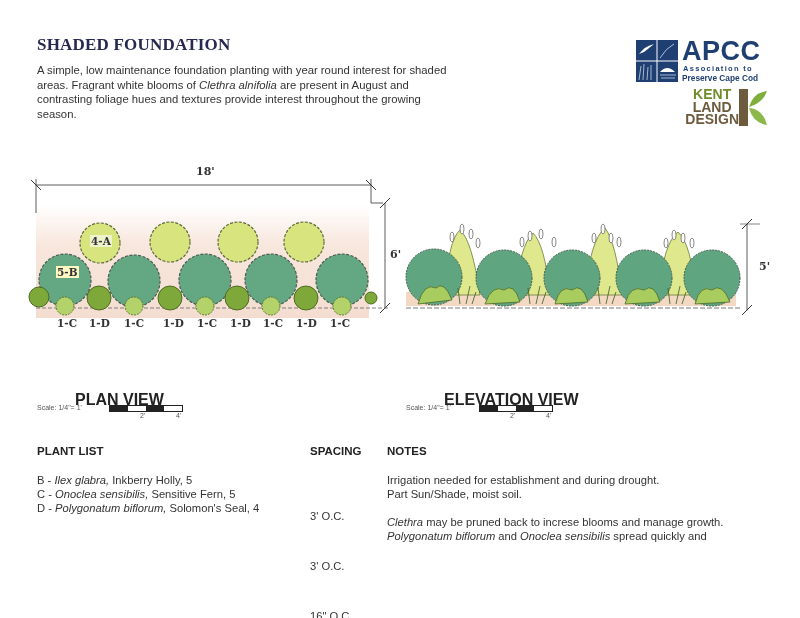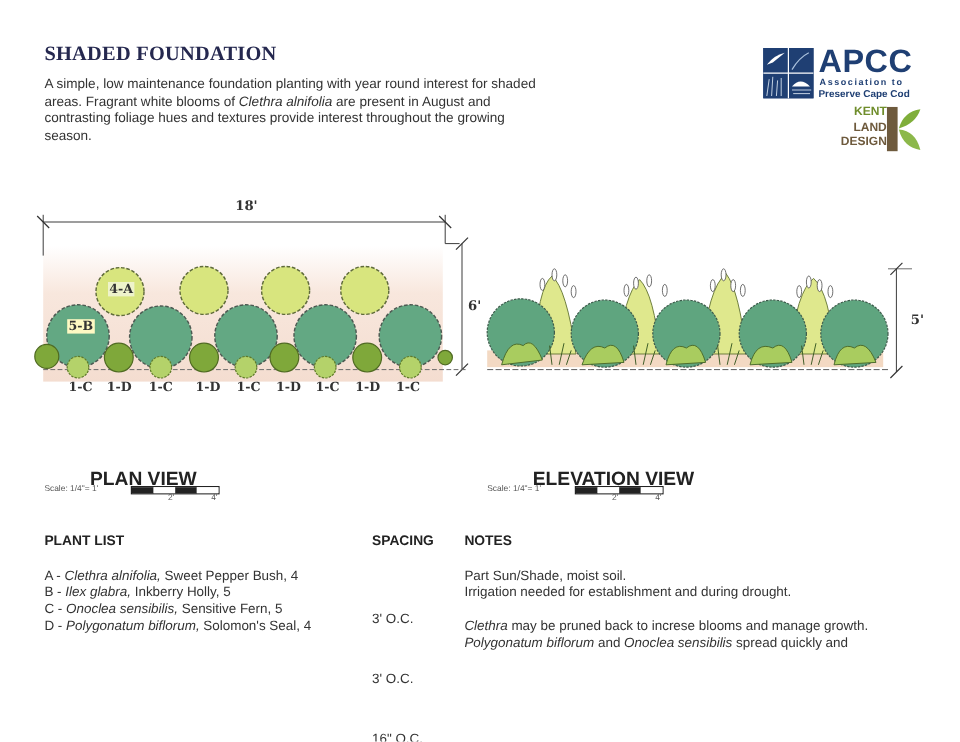--- a/index.html
+++ b/index.html
@@ -8,21 +8,21 @@
   .title { left:37px; top:35px; font-size:17px; font-weight:bold; color:#25284f; letter-spacing:0.2px;font-family:Liberation Serif, serif; }
   .intro { left:37px; top:63px; width:420px; font-size:11.3px; line-height:14.6px; color:#333; }
   .intro i { font-style:italic; }
   
   .apcc { left:636px; top:40px; width:130px; height:45px; }
   .apcc-box { position:absolute; left:0; top:0; width:42px; height:42px; background:#1f3f73; }
   .apcc-word { position:absolute; left:46px; top:-4px; font-size:27px; font-weight:bold; color:#1f3f73; letter-spacing:0.5px; }
   .apcc-sub1 { position:absolute; left:47px; top:24px; font-size:7.5px; color:#1f3f73; letter-spacing:1.3px;font-weight:bold; }
   .apcc-sub2 { position:absolute; left:46px; top:33px; font-size:8.3px; font-weight:bold; color:#1f3f73; }
   .kent { left:679px; top:88px; width:90px; height:40px; }
-  .kent-text { position:absolute; right:30px; top:0; text-align:right; font-size:10px; font-weight:bold; line-height:12.5px; color:#6f8d2b; }
+  .kent-text { position:absolute; right:30px; top:0; text-align:center; font-size:14px; font-weight:bold; line-height:12.5px; color:#6f8d2b; }
   .kent-text .l2, .kent-text .l3 { color:#6e5a3d; }
   
   .view-title { font-size:16px; font-weight:bold; color:#222;padding-left:38px; }
   .scale-label { font-size:7px; color:#555; }
   .scalebar { height:5px; display:flex; border:1px solid #222; }
   .scalebar span { display:block; width:18px; height:5px; }
   .scalebar .blk { background:#222; }
   .scalebar .wht { background:#fff; }
   .scale-tick { font-size:7px; color:#555; }
   .hdr { font-size:11.5px; font-weight:bold; color:#222; }
@@ -217,32 +217,31 @@
     <span class="wht"></span>
 </div>
 <div class="abs scale-tick" style="left:510px; top:412px;">2'</div>
 <div class="abs scale-tick" style="left:546px; top:412px;">4'</div>
 
 <div class="abs hdr" style="left:37px; top:445px;">PLANT LIST</div>
 <div class="abs hdr" style="left:310px; top:445px;">SPACING</div>
 <div class="abs hdr" style="left:387px; top:445px;">NOTES</div>
 
 <div class="abs" style="left:37px; top:473px;">
-  <div class="row"><span>A - </span><i>Clethra alnifolia,</i><span> Sweet Pepper Bush, 4</span></div>
   <div class="row"><span>B - </span><i>Ilex glabra,</i><span> Inkberry Holly, 5</span></div>
   <div class="row"><span>C - </span><i>Onoclea sensibilis,</i><span> Sensitive Fern, 5</span></div>
   <div class="row"><span>D - </span><i>Polygonatum biflorum,</i><span> Solomon's Seal, 4</span></div>
 </div>
 
 <div class="abs" style="left:310px; top:473px; white-space:pre;">
   <div class="row">3'  O.C.</div>
   <div class="row">3'  O.C.</div>
   <div class="row">16" O.C.</div>
   
 </div>
 
 <div class="abs" style="left:387px; top:473px;">
+  <div class="row">Irrigation needed for establishment and during drought.</div>
   <div class="row">Part Sun/Shade, moist soil.</div>
-  <div class="row">Irrigation needed for establishment and during drought.</div>
   <div class="row" style="height:14px;"></div>
   <div class="row"><i>Clethra</i><span> may be pruned back to increse blooms and manage growth.</span></div>
   <div class="row"><i>Polygonatum biflorum</i><span> and </span><i>Onoclea sensibilis</i><span> spread quickly and</span></div>
 </div>
 
 </body></html>

